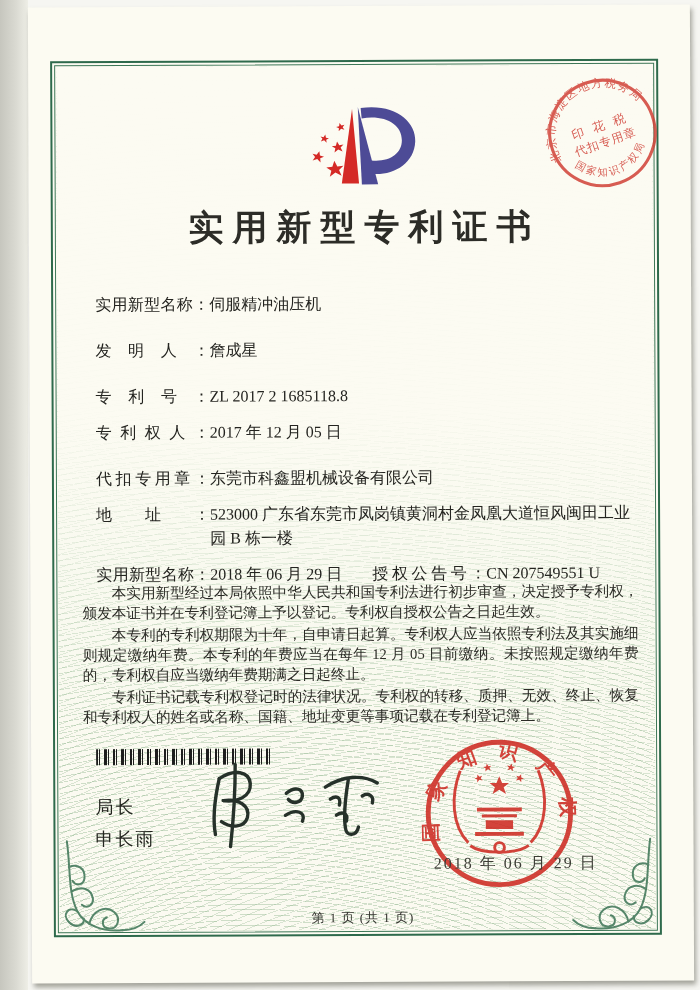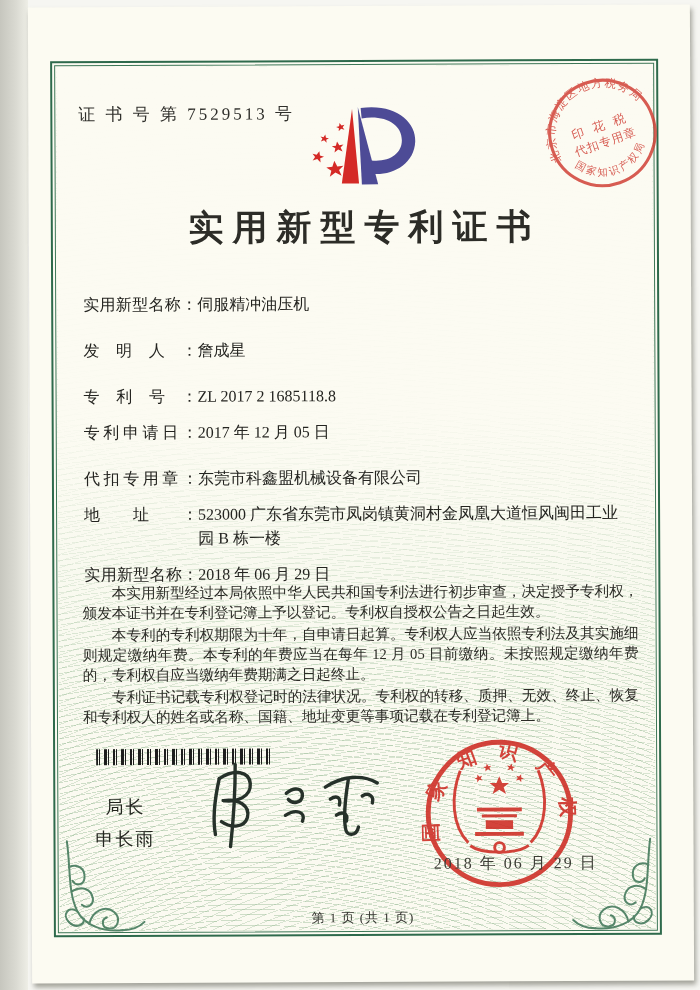--- a/index.html
+++ b/index.html
@@ -34,37 +34,37 @@
 
   .title { position:absolute; left:0; top:198px; width:100%; text-align:center;
     font-size:35px; font-weight:600; letter-spacing:9px; padding-left:9px;
     color:#2c2c27; }
 
   .fields { position:absolute; left:54px; top:286px; width:556px;
     font-size:16px; color:#242420; }
   .frow { margin-bottom:22px; line-height:24px; }
   .frow.tight { margin-bottom:12px; }
   .flabel { display:inline-block; width:114px; text-align:justify;
-    text-align-last:justify; vertical-align:top; }
+    text-align-last:justify; vertical-align:top;margin-left:12px; }
   .fval { display:inline-block; vertical-align:top; width:430px; line-height:24px; }
   .grant-row { display:flex; line-height:24px; margin-top:2px; }
   .grant-left { width:276px; }
   .grant-left .fval, .grant-right .fval { width:auto; }
 
   .bodytext { position:absolute; left:52px; top:576px; width:556px;
     font-size:14.6px; line-height:20px; text-align:justify; color:#2b2b26; }
   .bodytext p { text-indent:2em; margin-bottom:2px; }
 
   .barcode { position:absolute; left:65px; top:742px; width:176px; height:16px;
     background-image:repeating-linear-gradient(90deg,
       #1e1e1e 0 2px, transparent 2px 3px, #1e1e1e 3px 4px, transparent 4px 8px,
       #1e1e1e 8px 11px, transparent 11px 12px, #1e1e1e 12px 13px, transparent 13px 17px); }
 
   .director { position:absolute; left:64px; top:784px; font-size:18px;
-    color:#23251f; line-height:32px; letter-spacing:2px;text-align:center; }
+    color:#23251f; line-height:32px; letter-spacing:2px; }
   .signature { position:absolute; left:158px; top:752px; width:210px; height:100px; }
 
   .seal { position:absolute; left:390px; top:730px; width:156px; height:156px; opacity:.88; }
   .seal text { fill:#ce2b23; font-family:"Liberation Serif",serif; }
   .seal-date { position:absolute; left:378px; top:848px; width:212px;
     text-align:center; font-size:16px; letter-spacing:2px; color:#3c3c35; }
 
   .orn { position:absolute; width:92px; height:96px; opacity:.85; }
   .orn-l { left:28px; top:832px; }
   .orn-r { right:36px; top:832px; transform:scaleX(-1); }
@@ -78,21 +78,20 @@
 <div class="scan-strip"></div>
 
 <div class="paper">
   <div class="frame">
     <div class="frame-inner"></div>
     <div class="pattern"></div>
   </div>
 
   <div class="content">
 
-    <div class="cert-no">证 书 号 第 7529513 号</div>
 
     <svg class="logo" viewBox="0 0 180 110" aria-hidden="true">
       <defs>
         <polygon id="star" points="0,-10 2.9,-3.1 10,-3.1 4.5,1.2 6.9,8.1 0,3.8 -6.9,8.1 -4.5,1.2 -10,-3.1 -2.9,-3.1"></polygon>
       </defs>
       <polygon points="74,11 63,89 81,89" fill="#d42a26"></polygon>
       <polygon points="80,9 84,90 101,90" fill="#4d4b96"></polygon>
       <path d="M 83 10 C 118 5 141 24 140 45 C 139 69 116 81 95 79 L 94 65 C 113 67 126 58 126 44 C 126 27 108 17 84 21 Z" fill="#4d4b96"></path>
       <g fill="#d42a26">
         <use href="#star" transform="translate(62,30) scale(0.45) rotate(-15)"></use>
@@ -123,31 +122,34 @@
       <div class="frow">
         <span class="flabel">实用新型名称：</span><span class="fval">伺服精冲油压机</span>
       </div>
       <div class="frow">
         <span class="flabel">发明人：</span><span class="fval">詹成星</span>
       </div>
       <div class="frow tight">
         <span class="flabel">专利号：</span><span class="fval">ZL 2017 2 1685118.8</span>
       </div>
       <div class="frow">
-        <span class="flabel">专利申请日：</span><span class="fval">2017 年 12 月 05 日</span>
+        <span class="flabel">专利权人：</span><span class="fval">2017 年 12 月 05 日</span>
       </div>
       <div class="frow tight">
         <span class="flabel">代扣专用章：</span><span class="fval">东莞市科鑫盟机械设备有限公司</span>
       </div>
       <div class="frow tight">
         <span class="flabel">地址：</span><span class="fval">523000 广东省东莞市凤岗镇黄洞村金凤凰大道恒风闽田工业园 B 栋一楼</span>
       </div>
       <div class="grant-row">
         <div class="grant-left">
           <span class="flabel">实用新型名称：</span><span class="fval">2018 年 06 月 29 日</span>
+        </div>
+        <div class="grant-right">
+          <span class="flabel">授权公告号：</span><span class="fval">CN 207549551 U</span>
         </div>
       </div>
     </div>
 
     <div class="bodytext">
       <p>本实用新型经过本局依照中华人民共和国专利法进行初步审查，决定授予专利权，颁发本证书并在专利登记簿上予以登记。专利权自授权公告之日起生效。</p>
       <p>本专利的专利权期限为十年，自申请日起算。专利权人应当依照专利法及其实施细则规定缴纳年费。本专利的年费应当在每年 12 月 05 日前缴纳。未按照规定缴纳年费的，专利权自应当缴纳年费期满之日起终止。</p>
       <p>专利证书记载专利权登记时的法律状况。专利权的转移、质押、无效、终止、恢复和专利权人的姓名或名称、国籍、地址变更等事项记载在专利登记簿上。</p>
     </div>
 

